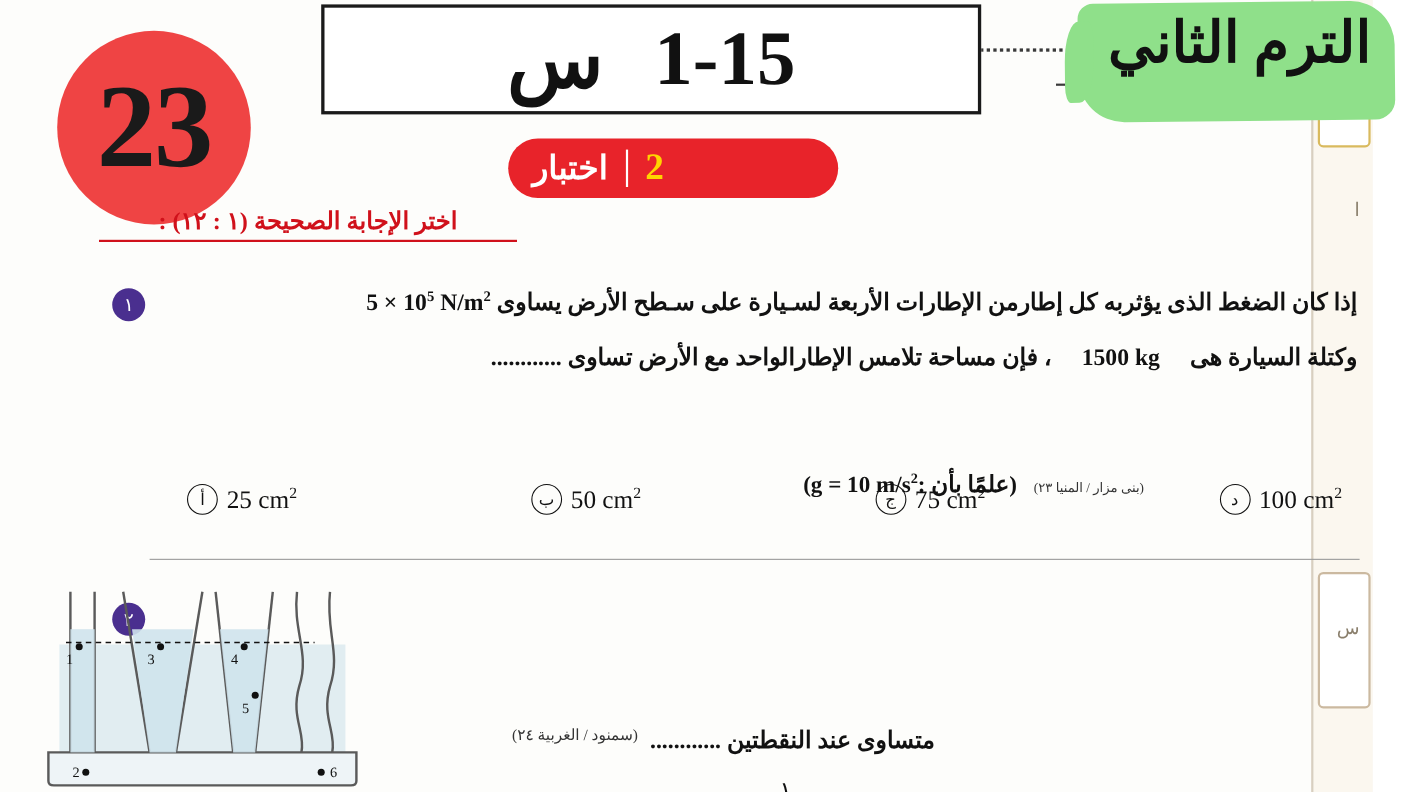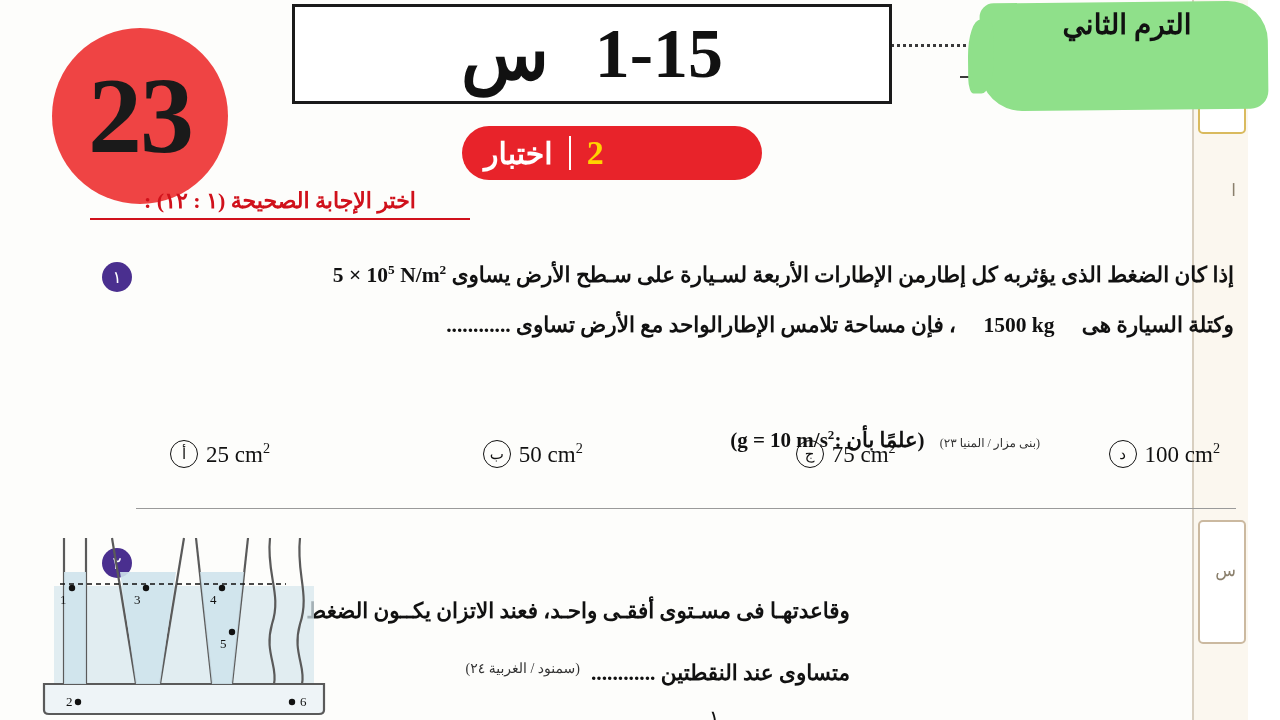--- a/index.html
+++ b/index.html
@@ -124,21 +124,21 @@
     left: -12px; top: 16px;
     width: 26px; height: 74px;
     background: #8fe08a;
     border-radius: 50% 20% 50% 20%;
   }
   .term-text {
     position: absolute;
     top: 8px; right: 28px;
     width: 250px;
     text-align: center;
-    font-size: 28px;
+    font-size: 52px;
     font-weight: 700;
     color: #111;
     font-family: "Liberation Serif", serif;
   }
   .term-year {
     position: absolute;
     top: 78px; right: 28px;
     width: 250px;
     text-align: center;
     font-size: 26px;
@@ -371,21 +371,20 @@
     </div>
     <div class="choice">
       <span class="val"><span>25 cm</span><sup>2</sup></span>
       <span class="mark">أ</span>
     </div>
   </div>
 
   <div class="divider"></div>
 
   <div class="q-bullet q2-bullet">٢</div>
-  <div class="qline q2-l2">وقاعدتهـا فى مسـتوى أفقـى واحـد، فعند الاتزان يكــون الضغط</div>
   <div class="qline q2-l3">متساوى عند النقطتين ............</div>
   <div class="q2-src">(سمنود / الغربية ٢٤)</div>
   <div class="q2-partial">١</div>
 
   <div class="figure">
     <svg width="300" height="196" viewBox="0 0 300 196">
 
       <path d="M20 62 L20 160 L280 160 L280 62 Z" fill="#d7e7ee" opacity="0.75"></path>
 
       <path d="M10 160 L290 160 L290 186 Q290 190 285 190 L15 190 Q10 190 10 186 Z" fill="#eef4f7" stroke="#5a5a5a" stroke-width="2.2"></path>

